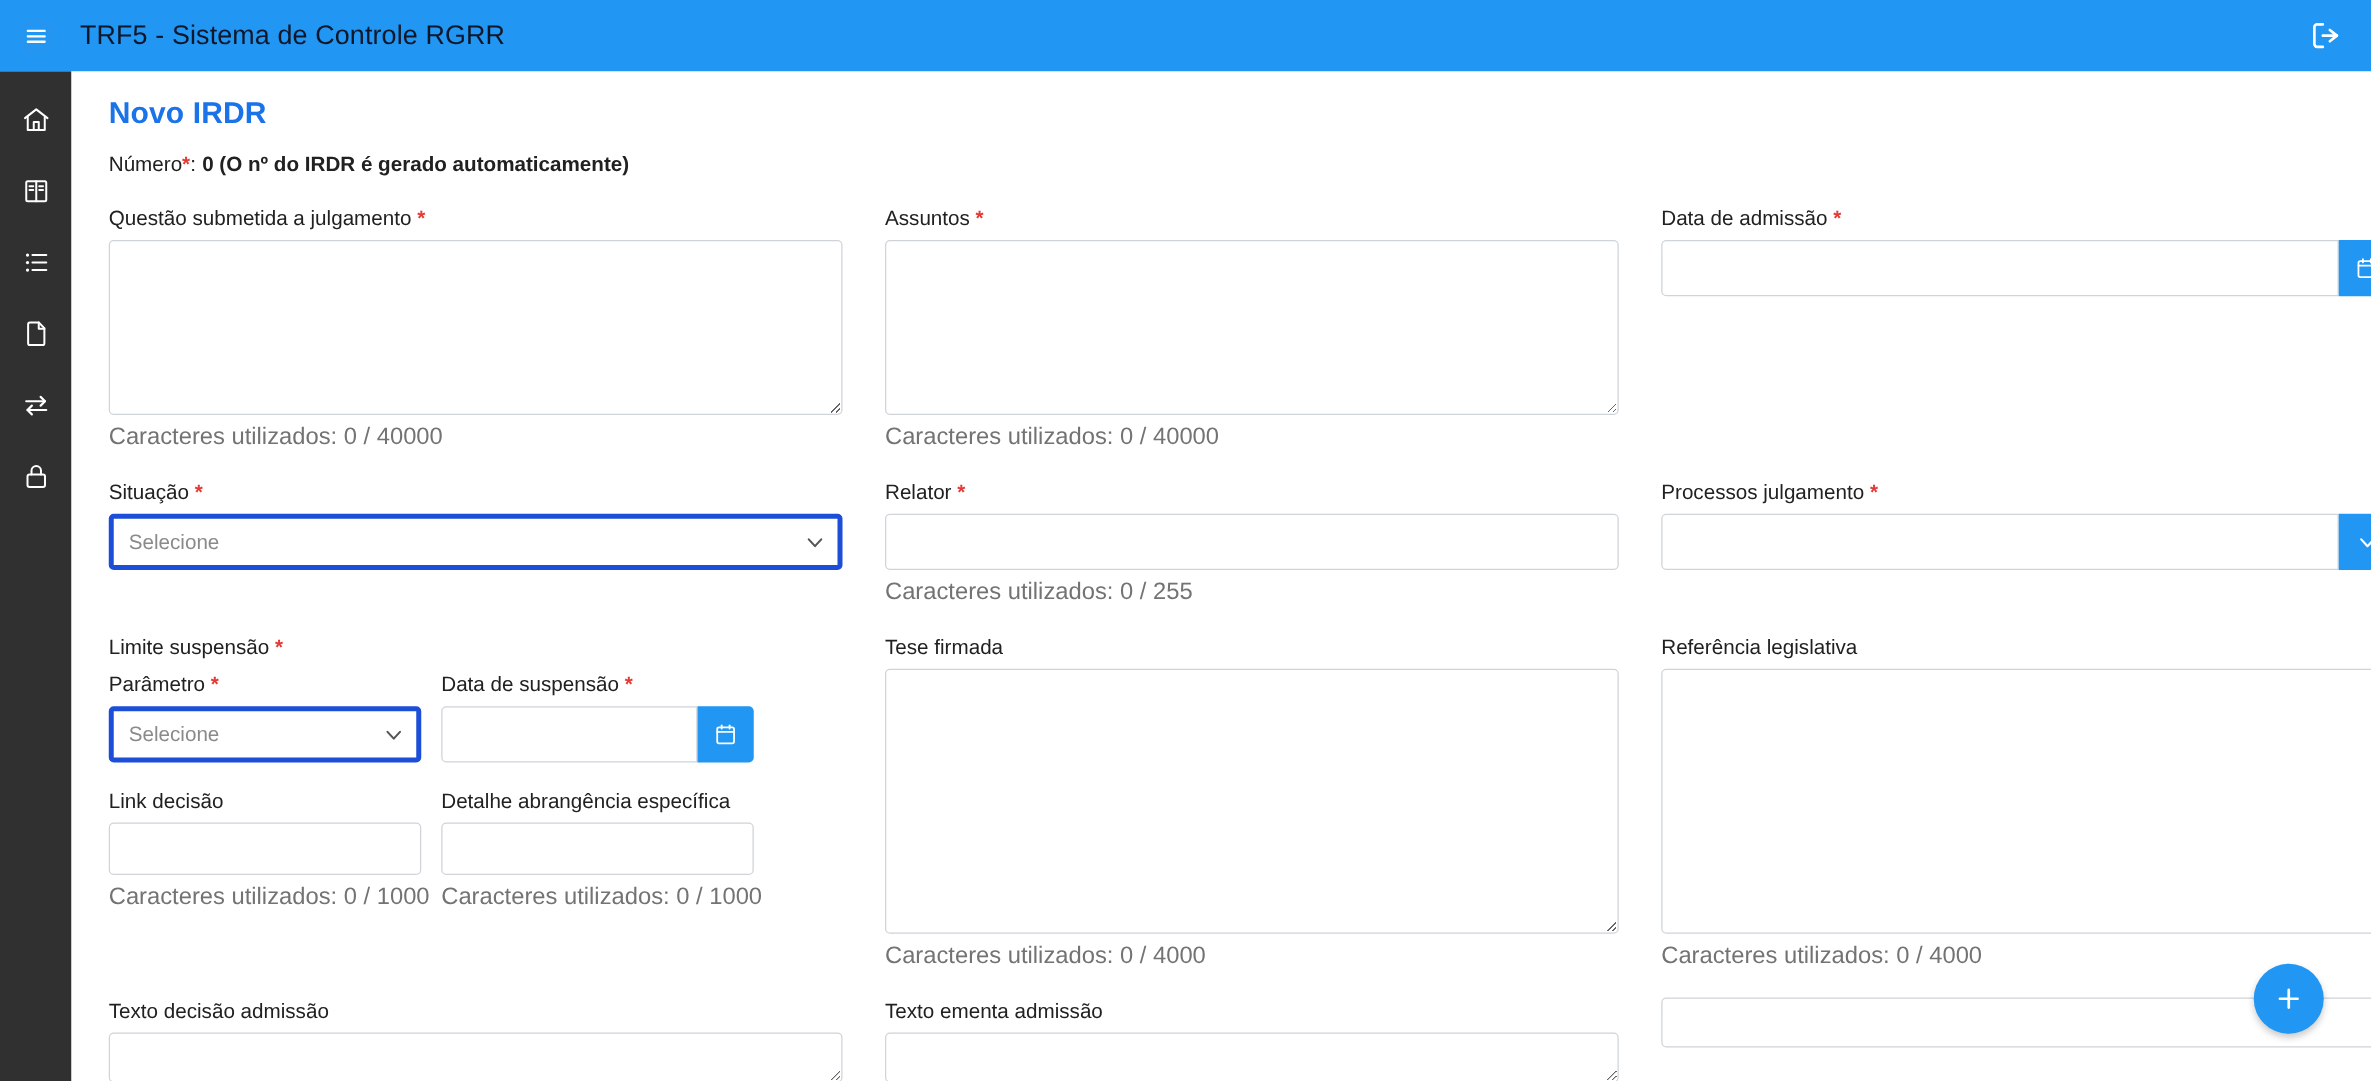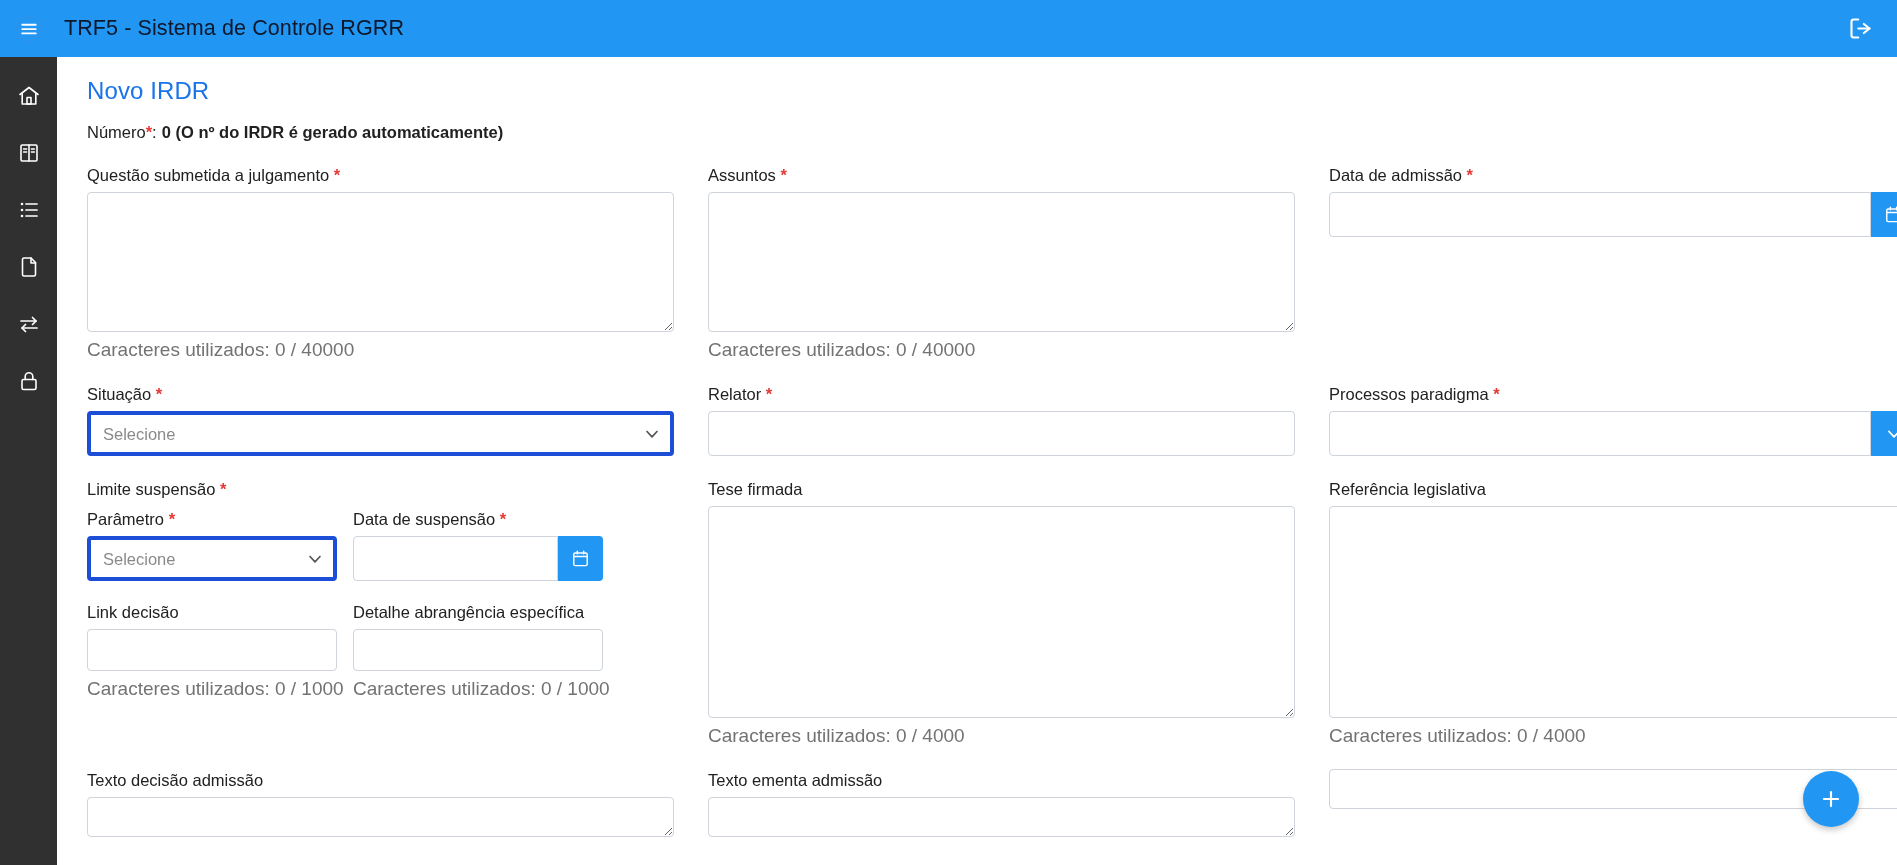--- a/index.html
+++ b/index.html
@@ -65,21 +65,21 @@
   .content {
     position: absolute; top: 57px; left: 57px;
     width: 1840px; height: 808px;
     background: #ffffff;
     padding: 16px 0 0 0;
     overflow: hidden;
   }
   .page-title {
     color: #1a73e8;
     font-size: 24px;
-    font-weight: 400;
+    font-weight: 700;
     margin: 4px 0 0 30px;
     letter-spacing: .1px;
   }
   .numero-line {
     margin: 18px 0 0 30px;
     font-size: 16.5px;
     color: #212121;
     white-space: nowrap;
   }
   .numero-line .lbl { font-weight: 400; }
@@ -326,25 +326,26 @@
             </svg>
           </div>
         </div>
 
         <div class="col">
           <div class="field-label">
             <span>Relator</span>
             <span class="req">*</span>
           </div>
           <input class="ix" style="height: 45px;" type="text" placeholder="">
-        </div>
-
-        <div class="col">
-          <div class="field-label">
-            <span>Processos paradigma</span>
+          <div class="counter">Caracteres utilizados: 0 / 255</div>
+        </div>
+
+        <div class="col">
+          <div class="field-label">
+            <span>Processos julgamento</span>
             <span class="req">*</span>
           </div>
           <div class="input-group">
             <input class="ix" type="text" placeholder="" style="">
             <button class="grp-btn">
               <svg width="20" height="20" viewBox="0 0 24 24" fill="none" stroke="#ffffff" stroke-width="2.1" stroke-linecap="round" stroke-linejoin="round">
                 <polyline points="6 9 12 15.5 18 9"></polyline>
               </svg>
             </button>
           </div>

